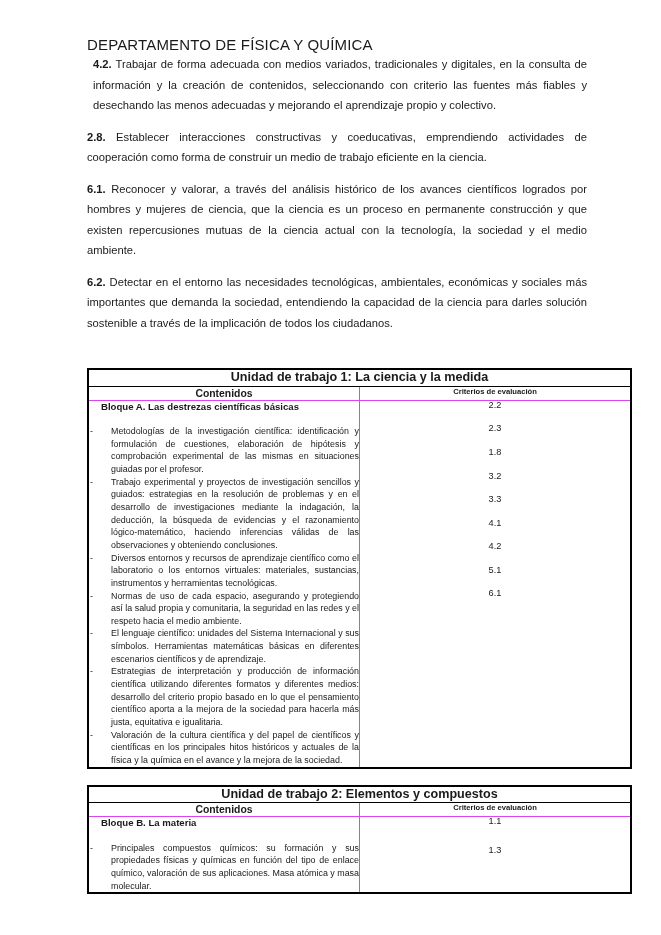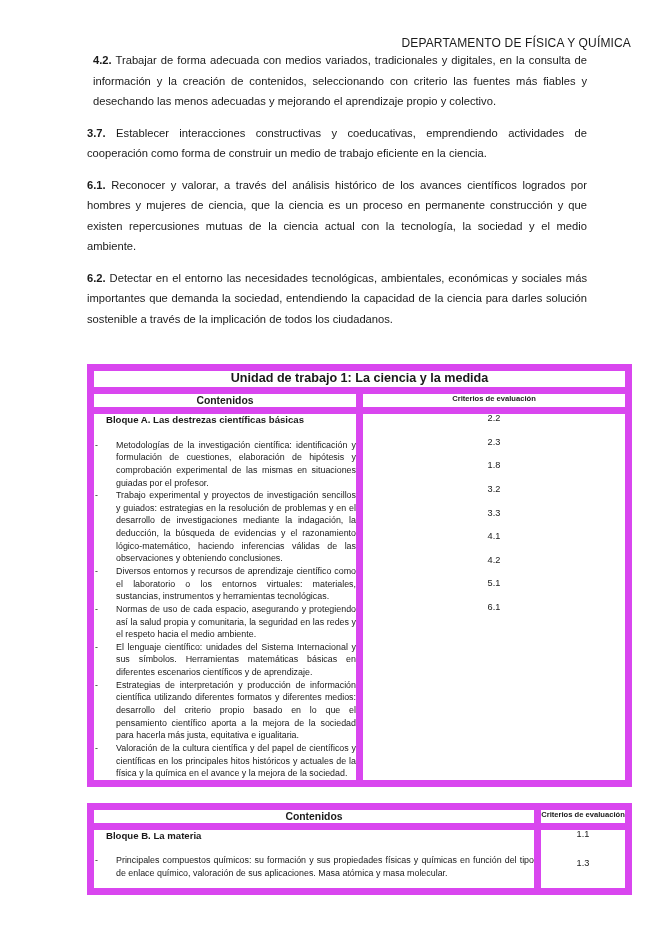--- a/index.html
+++ b/index.html
@@ -17,26 +17,25 @@
   }
   .page {
     position: relative;
     width: 661px;
     height: 935px;
     box-sizing: border-box;
     padding: 36px 30px 0 30px;
     background: #ffffff;
   }
   .doc-header {
-    font-size: 12px;
+    font-size: 15px;
     letter-spacing: 0.15px;
     color: #1a1a1a;
     margin: 0 0 0 57px;
     line-height: 1.2;
-    text-align: right;
   }
   .body-block {
     margin: 0 0 0 57px;
     width: 500px;
   }
   p.para {
     font-size: 11.2px;
     line-height: 1.83;
     text-align: justify;
     margin: 0 0 11px 0;
@@ -51,21 +50,21 @@
 
   table.unit-table {
     border-collapse: collapse;
     width: 545px;
     margin: 0 0 0 57px;
     table-layout: fixed;
     border: 2px solid #000;
   }
   table.unit-table td,
   table.unit-table th {
-    border: 7px solid #d946ef;
+    border: 1px solid #d946ef;
     vertical-align: top;
     padding: 0;
   }
   .tbl-title {
     text-align: center;
     font-weight: bold;
     font-size: 12.6px;
     padding: 3px 0 4px 0;
     line-height: 1.25;
     border-bottom: 1px solid #000 !important;
@@ -137,21 +136,21 @@
 </style>
 </head>
 <body>
 
 <div class="page">
 
   <div class="doc-header">DEPARTAMENTO DE FÍSICA Y QUÍMICA</div>
 
   <div class="body-block">
     <p class="para first"><b>4.2.</b><span> Trabajar de forma adecuada con medios variados, tradicionales y digitales, en la consulta de información y la creación de contenidos, seleccionando con criterio las fuentes más fiables y desechando las menos adecuadas y mejorando el aprendizaje propio y colectivo.</span></p>
-    <p class="para"><b>3.7.</b><span> Establecer interacciones constructivas y coeducativas, emprendiendo actividades de cooperación como forma de construir un medio de trabajo eficiente en la ciencia.</span></p>
+    <p class="para"><b>2.8.</b><span> Establecer interacciones constructivas y coeducativas, emprendiendo actividades de cooperación como forma de construir un medio de trabajo eficiente en la ciencia.</span></p>
     <p class="para"><b>6.1.</b><span> Reconocer y valorar, a través del análisis histórico de los avances científicos logrados por hombres y mujeres de ciencia, que la ciencia es un proceso en permanente construcción y que existen repercusiones mutuas de la ciencia actual con la tecnología, la sociedad y el medio ambiente.</span></p>
     <p class="para"><b>6.2.</b><span> Detectar en el entorno las necesidades tecnológicas, ambientales, económicas y sociales más importantes que demanda la sociedad, entendiendo la capacidad de la ciencia para darles solución sostenible a través de la implicación de todos los ciudadanos.</span></p>
   </div>
 
   <div class="spacer-before-tables"></div>
 
   <table class="unit-table">
     <tbody>
       <tr>
         <td class="tbl-title" colspan="2">Unidad de trabajo 1: La ciencia y la medida</td>
@@ -188,20 +187,23 @@
         </td>
       </tr>
     </tbody>
   </table>
 
   <div class="gap-tables"></div>
 
   <table class="unit-table">
     <tbody>
       <tr>
+        <td class="tbl-title" colspan="2">Unidad de trabajo 2: Elementos y compuestos</td>
+      </tr>
+      <tr>
         <td class="col-contenidos">Contenidos</td>
         <td class="col-criterios w-crit">Criterios de evaluación</td>
       </tr>
       <tr>
         <td class="cell-contenidos">
           <div class="bloque-title">Bloque B. La materia</div>
           <ul class="dash-list">
             <li><span class="dash">-</span><span>Principales compuestos químicos: su formación y sus propiedades físicas y químicas en función del tipo de enlace químico, valoración de sus aplicaciones. Masa atómica y masa molecular.</span></li>
 
           </ul>

